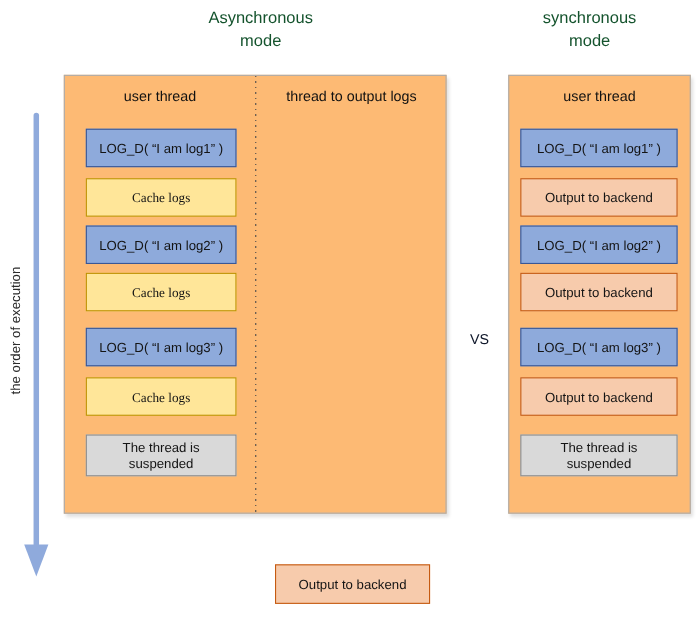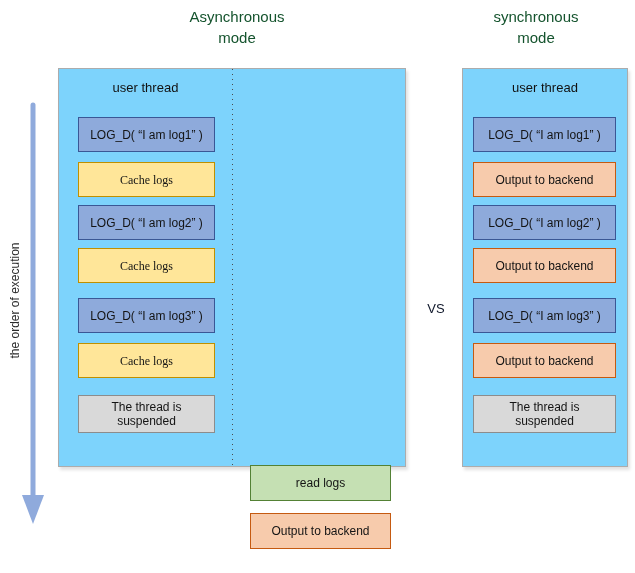--- a/index.html
+++ b/index.html
@@ -8,21 +8,21 @@
     font-family:"Liberation Sans", sans-serif; color:#1e1e1e; overflow:hidden;
   }
   .title {
     position:absolute; top:6px; width:124px; text-align:center;
     font-size:15px; line-height:21px; color:#14532d;
   }
   #title-left  { left:175px; }
   #title-right { left:474px; }
 
   .panel {
-    position:absolute; top:68px; height:399px; background:#7dd3fc;
+    position:absolute; top:68px; height:399px; background:#fdba74;
     border:1px solid #acacac; box-sizing:border-box;
     box-shadow:2px 3px 3px rgba(0,0,0,0.12);
   }
   #async-panel { left:58px;  width:348px; }
   #sync-panel  { left:462px; width:166px; }
 
   .thread-divider {
     position:absolute; left:173px; top:0; bottom:0; width:1px;
     background:repeating-linear-gradient(to bottom, #4a4a4a 0 1.4px, transparent 1.4px 5px);
   }
@@ -71,30 +71,30 @@
 
 <svg id="execution-arrow" width="26" height="428" viewBox="0 0 26 428">
   <line x1="13" y1="5" x2="13" y2="397" stroke="#8FAADC" stroke-width="5" stroke-linecap="round"></line>
   <polygon points="2,395 24,395 13,424" fill="#8FAADC"></polygon>
 </svg>
 <div id="execution-axis-label">the order of execution</div>
 
 <div id="async-panel" class="panel">
   <div class="thread-divider"></div>
   <div class="col-header c1">user thread</div>
+  <div class="col-header c2">thread to output logs</div>
 
   <div class="step ut-step row-1 step--log">LOG_D( “I am log1” )</div>
   <div class="step ut-step row-2 step--cache">Cache logs</div>
   <div class="step ut-step row-3 step--log">LOG_D( “I am log2” )</div>
   <div class="step ut-step row-4 step--cache">Cache logs</div>
   <div class="step ut-step row-5 step--log">LOG_D( “I am log3” )</div>
   <div class="step ut-step row-6 step--cache">Cache logs</div>
   <div class="step ut-step row-7 step--suspended">The thread is suspended</div>
 
-  <div class="step ot-step ot-row-1 step--read">read logs</div>
   <div class="step ot-step ot-row-2 step--output">Output to backend</div>
 </div>
 
 <div id="vs-label">VS</div>
 
 <div id="sync-panel" class="panel">
   <div class="col-header">user thread</div>
 
   <div class="step ut-step row-1 step--log">LOG_D( “I am log1” )</div>
   <div class="step ut-step row-2 step--output">Output to backend</div>

